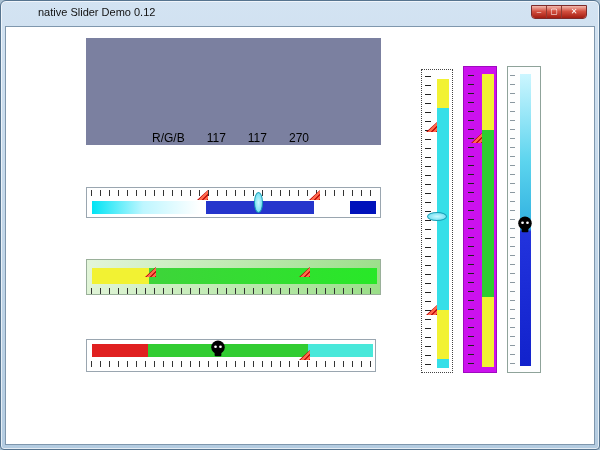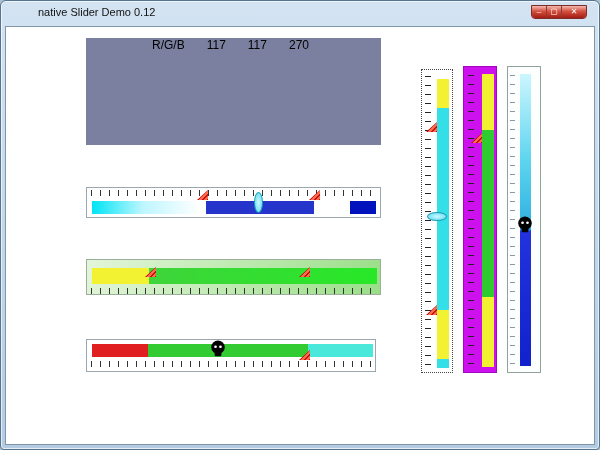--- a/index.html
+++ b/index.html
@@ -20,21 +20,21 @@
     border-radius:0 0 4px 4px; overflow:hidden; border:1px solid #7d2b2b; }
   .wbtn { width:15px; height:100%; background:linear-gradient(#f2b9ae,#d34f3f 45%,#a31d12);
     color:#fff; font-size:8px; line-height:12px; text-align:center; border-right:1px solid #8f3a32; }
   .wbtn.close { width:24px; border-right:none; }
 
   .client { position:absolute; left:4px; top:25px; right:4px; bottom:4px;
     background:#fff; border:1px solid #7f97ad; }
 
   
   .rgb-panel { position:absolute; left:80px; top:11px; width:295px; height:107px;
-    background:var(--panel-bg,#7b80a0); display:flex; align-items:flex-start;
+    background:var(--panel-bg,#7b80a0); display:flex; align-items:flex-end;
     padding-left:66px; gap:22px; font-size:12px; color:#000; }
 
   
   .hslider, .vslider { position:absolute; }
   .ticks-h { position:absolute; background:repeating-linear-gradient(to right,#333 0 1px,transparent 1px 9px); }
   .ticks-v { position:absolute; background:repeating-linear-gradient(to bottom,#222 0 1px,transparent 1px 9px); }
   .track { position:absolute; }
   .marker { position:absolute; width:11px; height:10px;
     background:repeating-linear-gradient(135deg,#ff6a4a 0 2px,var(--marker-red,#c41212) 2px 4px);
     clip-path:polygon(100% 0,100% 100%,0 100%); }

